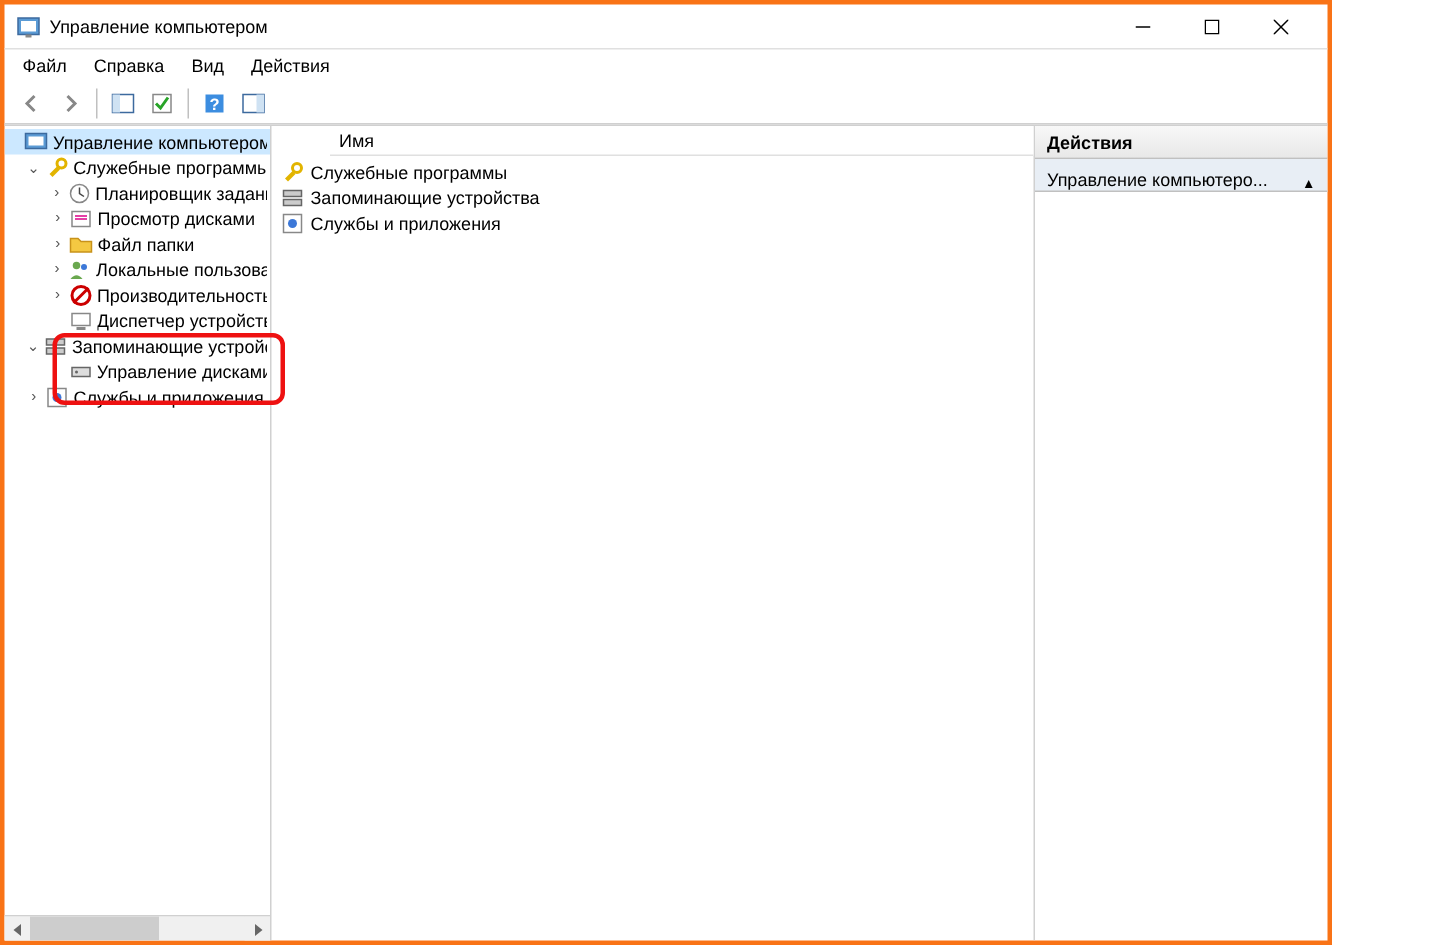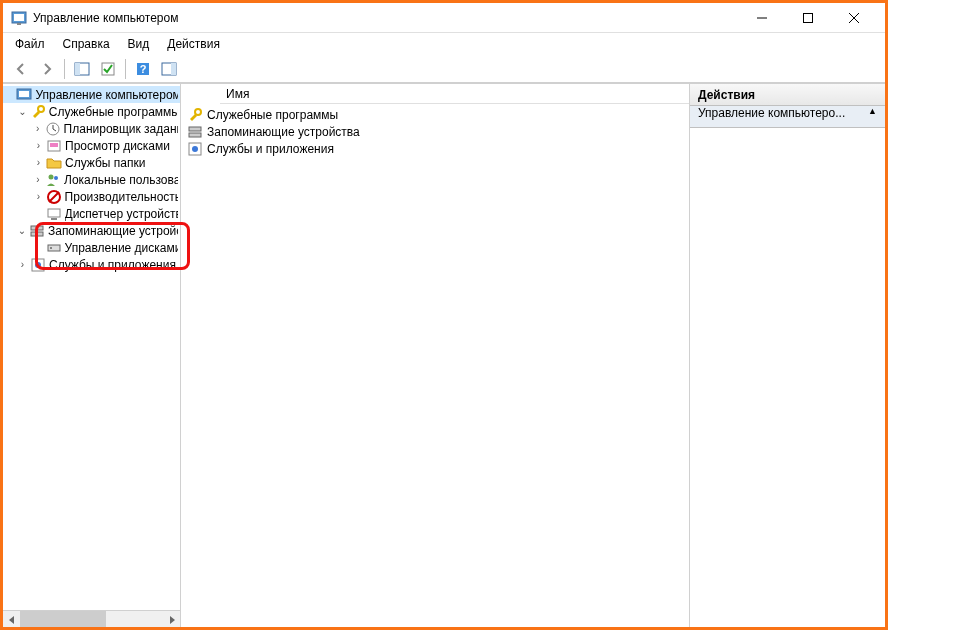--- a/index.html
+++ b/index.html
@@ -29,21 +29,21 @@
 .hscroll-btn { width: 17px; height: 17px; background: #f0f0f0; border: none; display: flex; align-items: center; justify-content: center; cursor: pointer; }
 .hscroll-track { flex: 1; background: #f0f0f0; position: relative; }
 .hscroll-thumb { position: absolute; left: 0; top: 0; width: 60%; height: 100%; background: #cdcdcd; }
 .list-panel { flex: 1; border-right: 1px solid #d0d0d0; display: flex; flex-direction: column; }
 .list-header { height: 20px; border-bottom: 1px solid #e0e0e0; display: flex; align-items: center; padding: 0 6px; background: #fff; margin-left: 39px; }
 .list-body { flex: 1; padding: 2px 0; }
 .list-row { display: flex; align-items: center; height: 17px; padding: 0 6px; cursor: pointer; }
 .list-icon { width: 16px; height: 16px; margin-right: 4px; }
 .actions-panel { width: 195px; display: flex; flex-direction: column; }
 .actions-header { height: 22px; background: linear-gradient(#f8f8f8,#e8e8e8); border-bottom: 1px solid #c0c0c0; display: flex; align-items: center; padding: 0 8px; font-weight: bold; }
-.action-section { background: #e8eef5; border-bottom: 1px solid #c0c0c0; height: 22px; display: flex; align-items: flex-start; padding: 0 8px; justify-content: space-between; cursor: pointer; }
+.action-section { background: #e8eef5; border-bottom: 1px solid #c0c0c0; height: 22px; display: flex; align-items: flex-end; padding: 0 8px; justify-content: space-between; cursor: pointer; }
 .action-link { height: 22px; display: flex; align-items: center; padding: 0 16px; justify-content: space-between; cursor: pointer; border-bottom: 1px solid #e8e8e8; }
 .arrow-up { font-size: 9px; }
 .arrow-right { font-size: 10px; }
 </style>
 </head>
 <body>
 
 <div class="window">
 
   <div class="titlebar">
@@ -156,21 +156,21 @@
                 <line x1="4" y1="6" x2="12" y2="6" stroke="#d08"></line>
                 <line x1="4" y1="8" x2="12" y2="8" stroke="#d08"></line>
               </svg></span>
           <span class="tree-label">Просмотр дисками</span>
         </div>
         <div class="tree-row" style="padding-left:28px">
           <span class="tree-toggle">›</span>
           <span class="tree-icon"><svg viewBox="0 0 16 16">
                 <path d="M1 4 L6 4 L8 6 L15 6 V13 H1 Z" fill="#f4c842" stroke="#c8921a"></path>
               </svg></span>
-          <span class="tree-label">Службы папки</span>
+          <span class="tree-label">Файл папки</span>
         </div>
         <div class="tree-row" style="padding-left:28px">
           <span class="tree-toggle">›</span>
           <span class="tree-icon"><svg viewBox="0 0 16 16">
                 <circle cx="6" cy="5" r="2.5" fill="#6aa84f"></circle>
                 <circle cx="11" cy="6" r="2" fill="#3c78d8"></circle>
                 <path d="M2 14 Q6 9 10 14" fill="#6aa84f"></path>
               </svg></span>
           <span class="tree-label">Локальные пользоват</span>
         </div>

